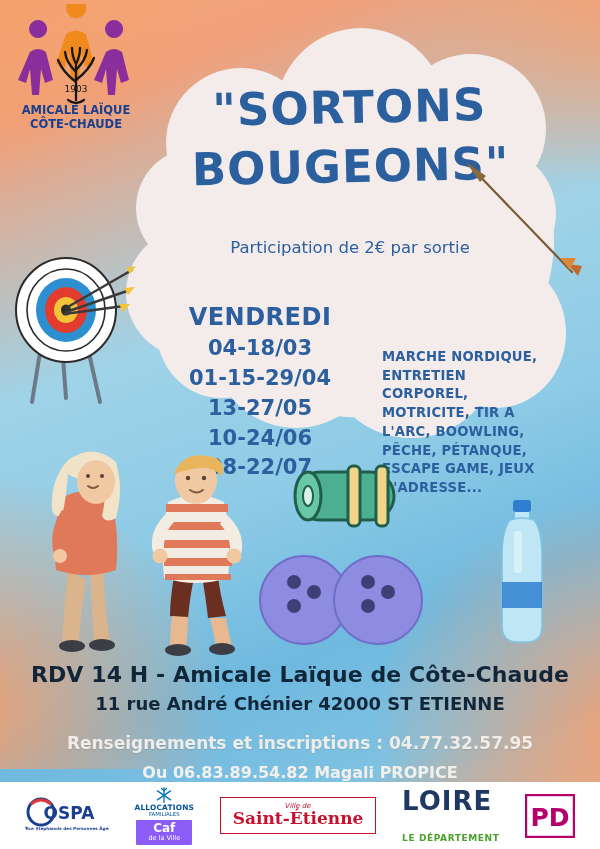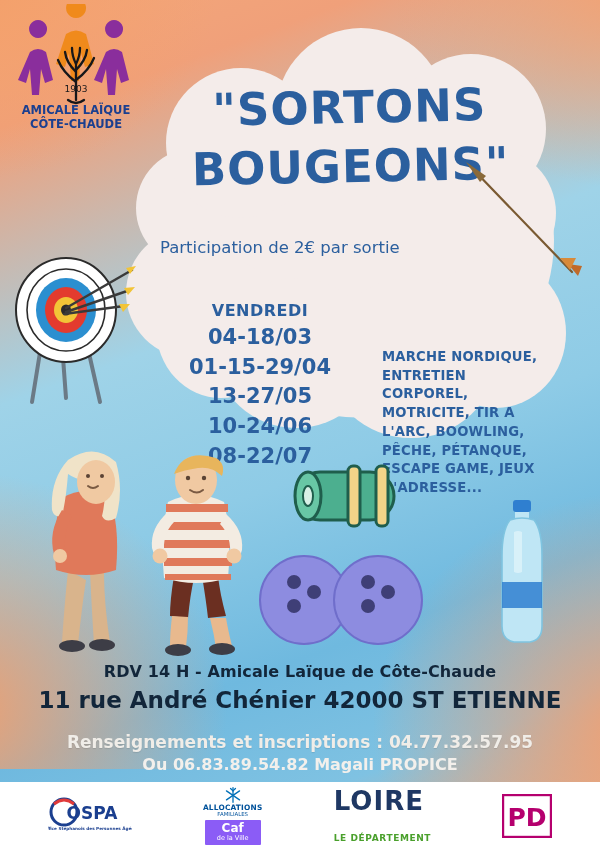--- a/index.html
+++ b/index.html
@@ -85,37 +85,37 @@
     font-size: 45px;
     line-height: 1.32;
     letter-spacing: 1px;
     transform: rotate(-1.2deg);
   }
   .subtitle {
     position: absolute;
     left: 160px;
     top: 238px;
     width: 380px;
-    text-align: left;
+    text-align: center;
     color: #2b5f9e;
     font-size: 16.5px;
     font-weight: normal;
   }
   .dates {
     position: absolute;
     left: 165px;
     top: 300px;
     width: 190px;
     text-align: center;
     color: #2b5f9e;
     font-weight: bold;
     font-size: 21px;
     line-height: 1.42;
   }
-  .dates .dow { font-size: 16px; letter-spacing: 0.5px; }
+  .dates .dow { font-size: 24px; letter-spacing: 0.5px; }
   .activities {
     position: absolute;
     left: 382px;
     top: 348px;
     width: 172px;
     color: #2b5f9e;
     font-size: 13.2px;
     font-weight: bold;
     line-height: 1.42;
     letter-spacing: 0.2px;
@@ -178,43 +178,43 @@
   
   .footer {
     position: absolute;
     left: 0;
     top: 662px;
     width: 600px;
     text-align: center;
     color: #1b2a3a;
   }
   .footer .line1 {
-    font-size: 16px;
+    font-size: 22px;
     font-weight: bold;
     color: #12263a;
     letter-spacing: 0.1px;
   }
   .footer .line2 {
-    font-size: 23px;
+    font-size: 18px;
     font-weight: bold;
     color: #12263a;
     margin-top: 6px;
   }
   .footer .line3 {
     font-size: 17px;
     font-weight: bold;
     color: #f0ede8;
     margin-top: 19px;
     text-shadow: 0 1px 1px rgba(0,0,0,0.10);
   }
   .footer .line4 {
     font-size: 16px;
     font-weight: bold;
     color: #f3f0ec;
-    margin-top: 3px;
+    margin-top: 10px;
   }
 
   
   .sponsors {
     position: absolute;
     left: 0;
     bottom: 0;
     width: 600px;
     height: 67px;
     background: #ffffff;
@@ -488,20 +488,26 @@
         </svg>
         <div class="sp-caf-top">ALLOCATIONS</div>
         <div class="sp-caf-sub">FAMILIALES</div>
         <div class="sp-caf-badge">
           <span>Caf</span>
           <small>de la Ville</small>
         </div>
       </div>
     </div>
 
+    <div class="sponsor">
+      <div class="sp-ste">
+        <div class="v">Ville de</div>
+        <div class="n">Saint-Étienne</div>
+      </div>
+    </div>
 
     <div class="sponsor">
       <div class="sp-loire">
         <div class="l">LOIRE</div>
         <div class="d">LE DÉPARTEMENT</div>
       </div>
     </div>
 
     <div class="sponsor sp-pd">
       <svg viewBox="0 0 50 44" width="50" height="44" aria-hidden="true">

